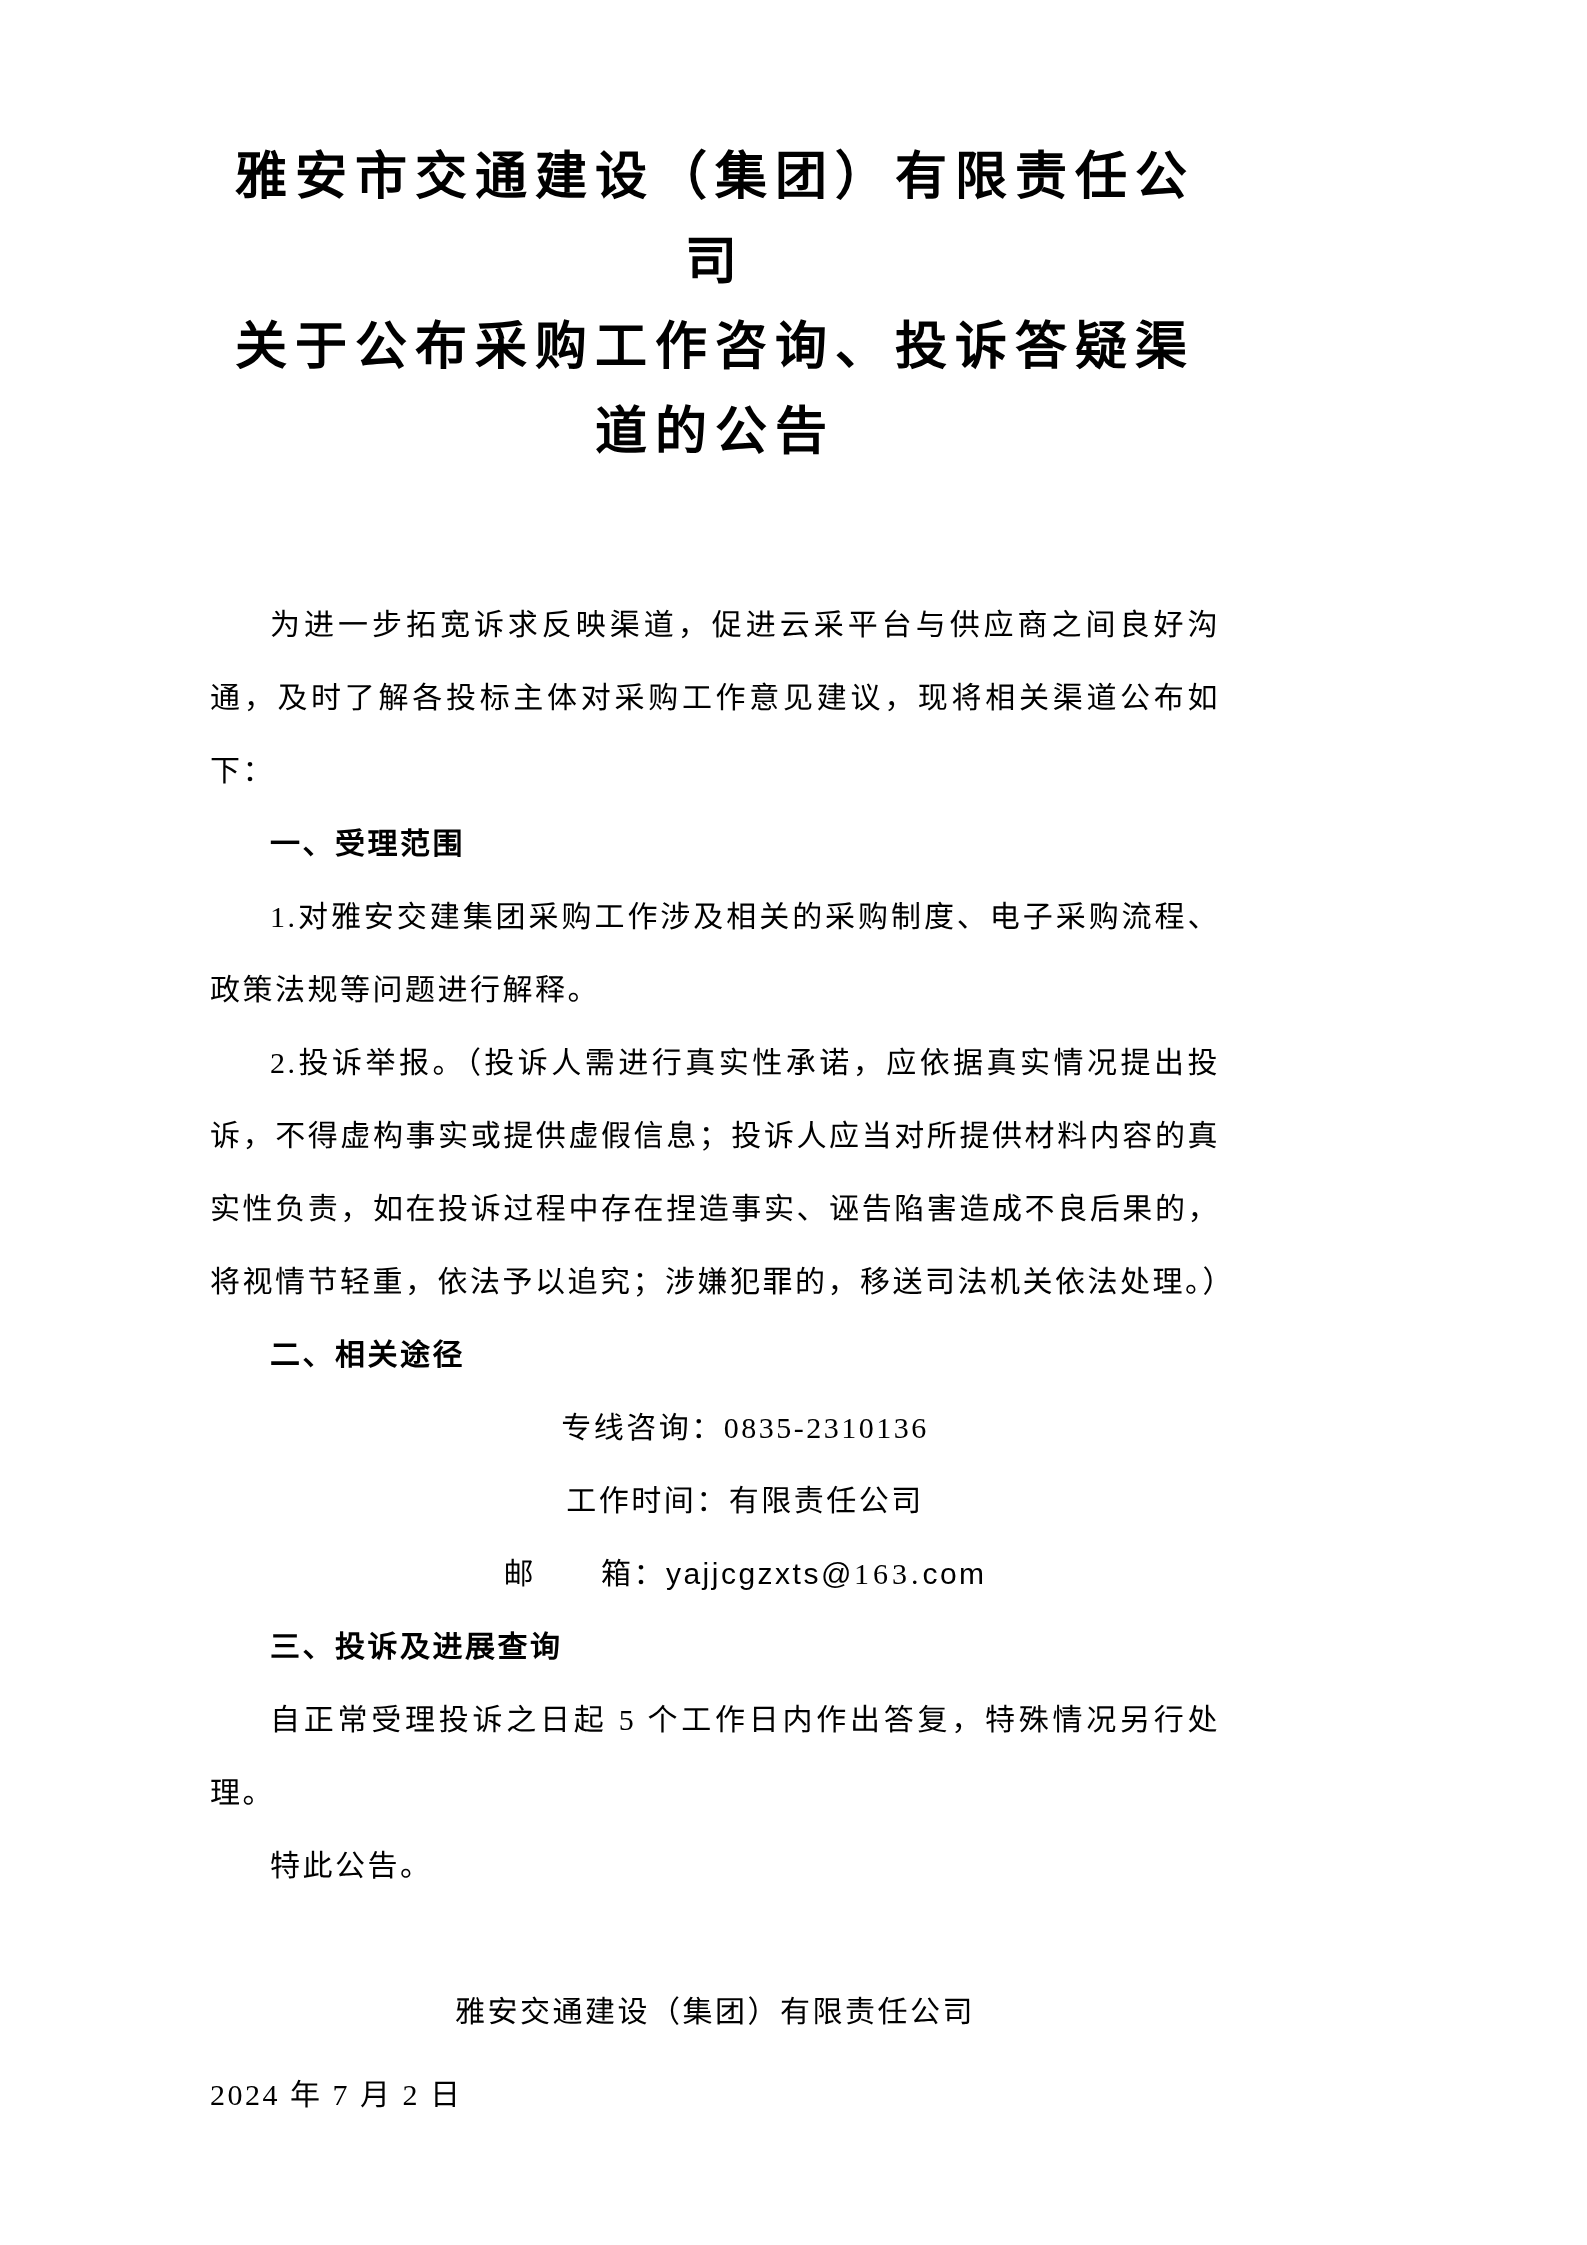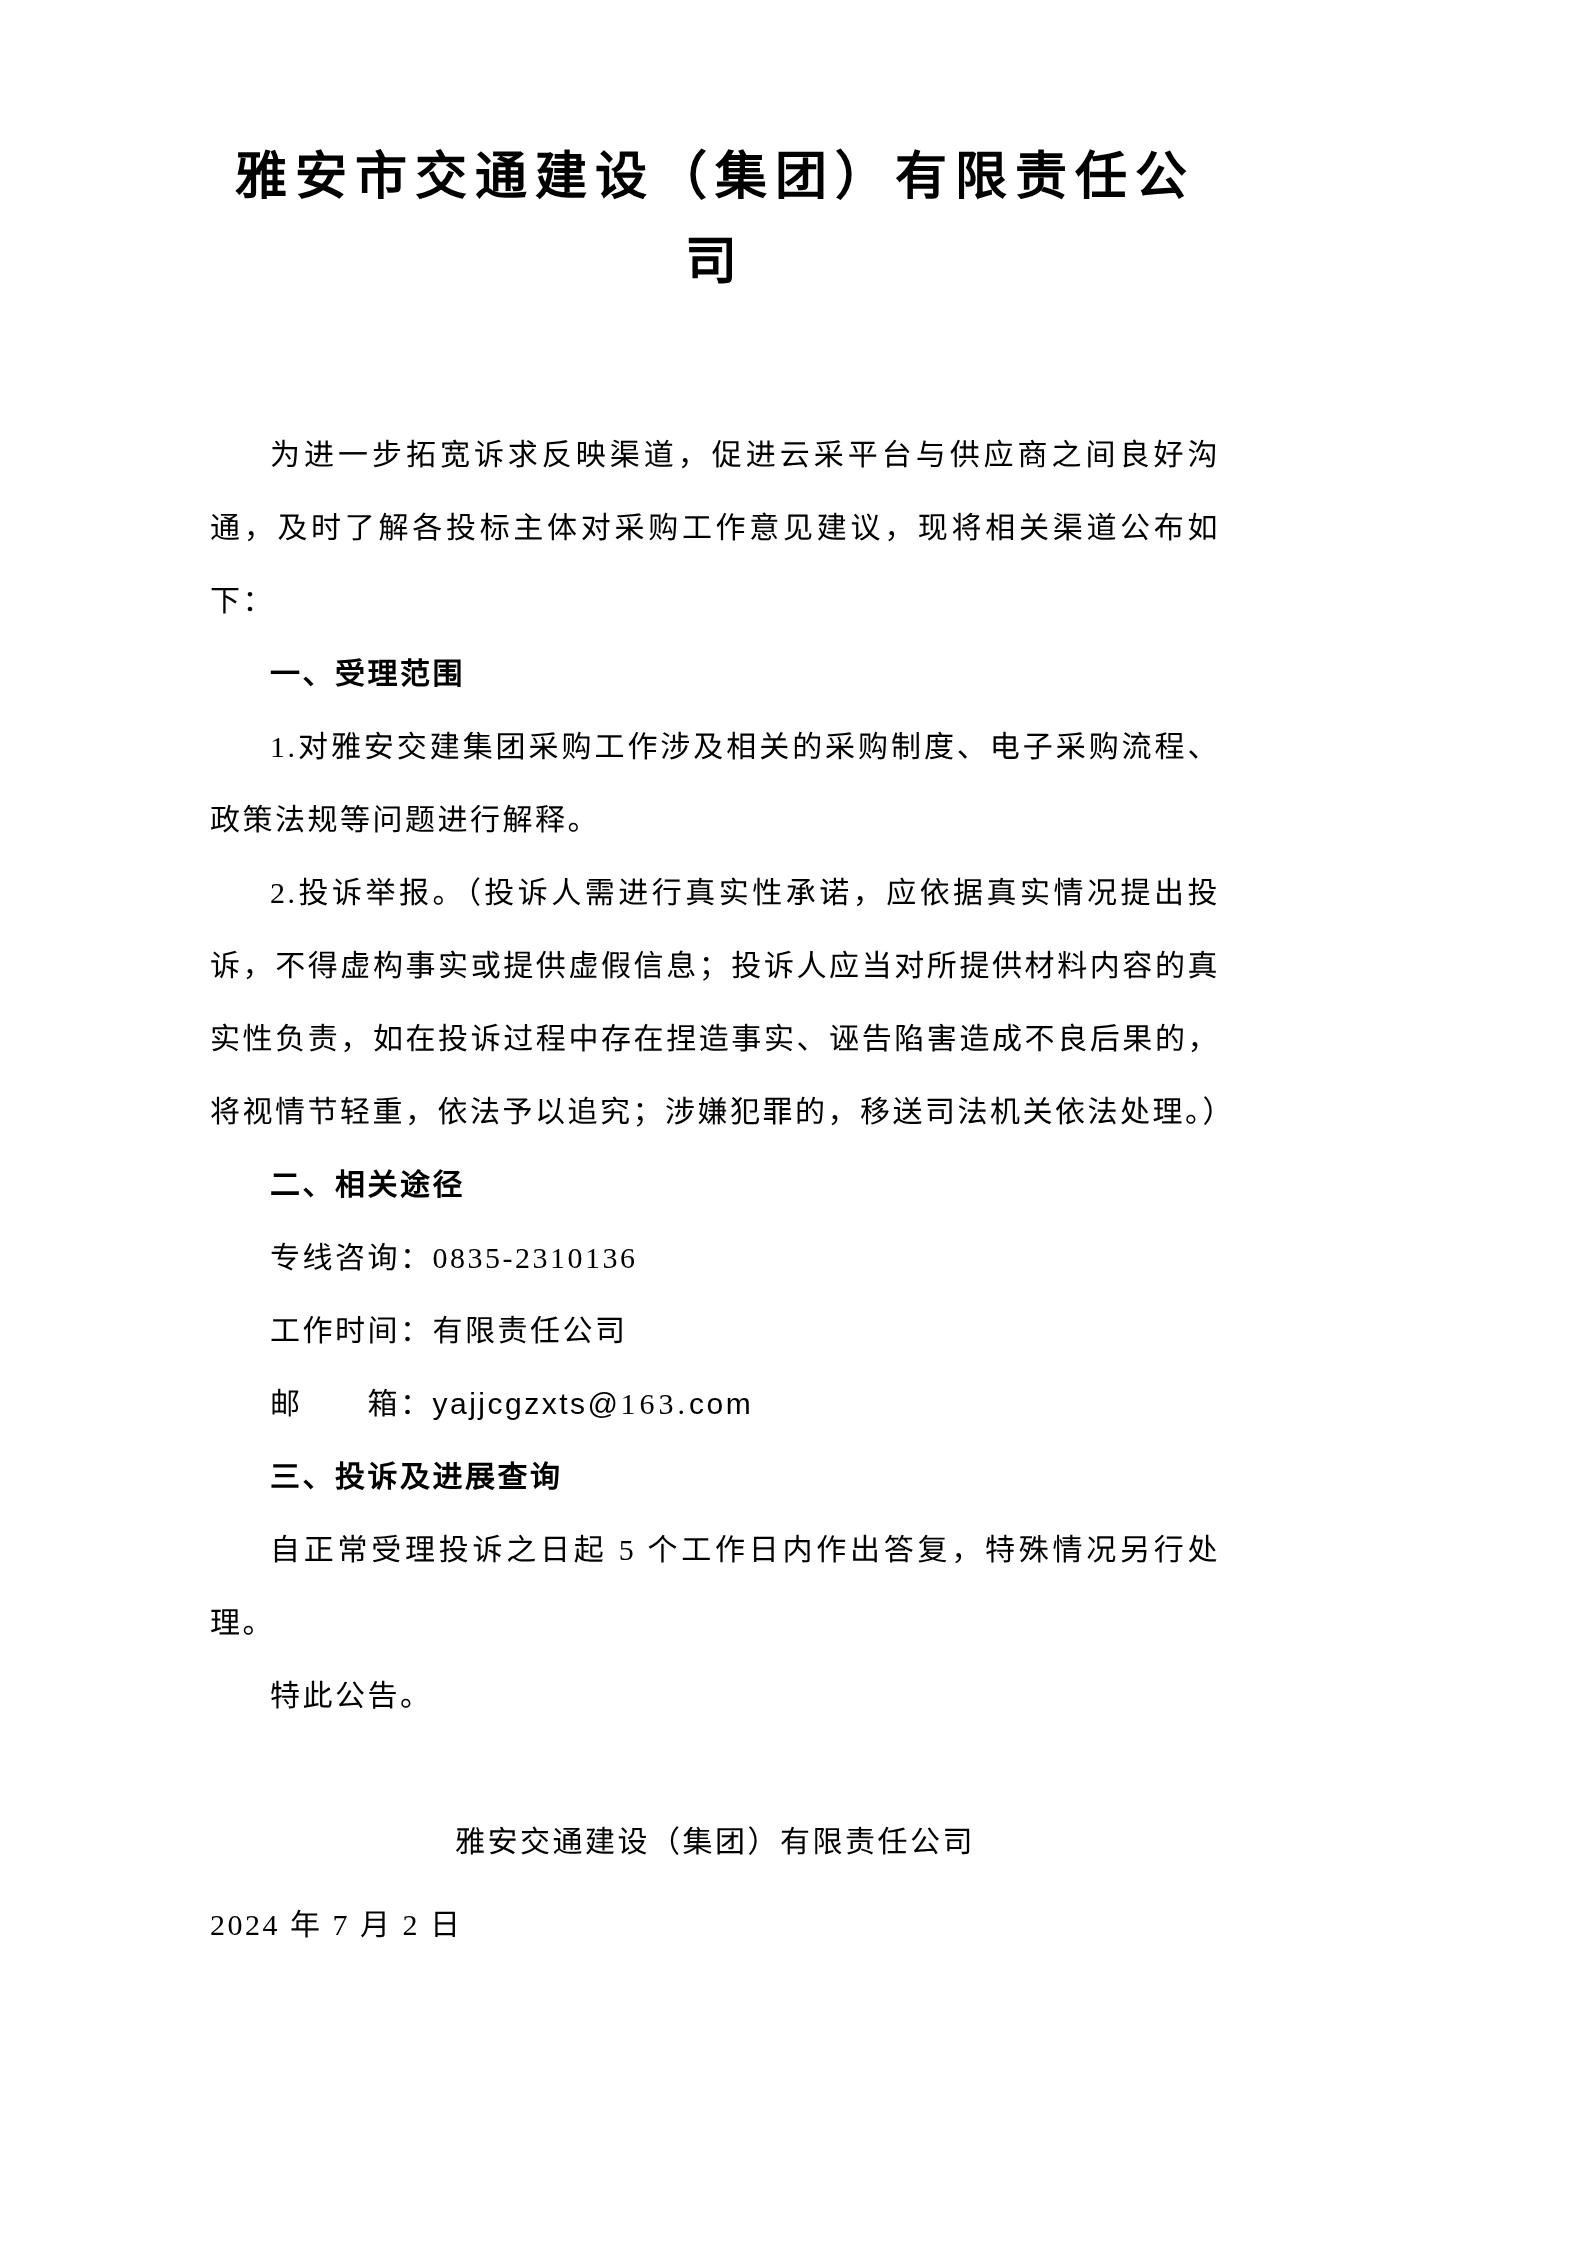--- a/index.html
+++ b/index.html
@@ -44,20 +44,21 @@
     text-align: justify;
   }
   .sec-heading {
     text-indent: 2em;
     font-family: "Liberation Sans", "DejaVu Sans", sans-serif;
     font-weight: bold;
     letter-spacing: 2.5px;
   }
   .contact-line {
     text-indent: 2em;
+    text-align: center;
   }
   .hours-detail {
     text-indent: 0;
     padding-left: 275px;
   }
   .email-user, .email-suffix {
     font-family: "Liberation Sans", "DejaVu Sans", sans-serif;
   }
   .email-num {
     font-family: "Liberation Serif", "DejaVu Serif", serif;
@@ -79,20 +80,21 @@
     margin-top: 10px !important;
   }
 </style>
 </head>
 <body>
 
 <div class="page">
 
   <div class="doc-title">
     <div>雅安市交通建设（集团）有限责任公司</div>
+    <div>关于公布采购工作咨询、投诉答疑渠道的公告</div>
   </div>
 
   <div class="content">
 
     <p class="para">为进一步拓宽诉求反映渠道，促进云采平台与供应商之间良好沟通，及时了解各投标主体对采购工作意见建议，现将相关渠道公布如下：</p>
 
     <p class="sec-heading">一、受理范围</p>
     <p class="para">1.对雅安交建集团采购工作涉及相关的采购制度、电子采购流程、政策法规等问题进行解释。</p>
     <p class="para">2.投诉举报。（投诉人需进行真实性承诺，应依据真实情况提出投诉，不得虚构事实或提供虚假信息；投诉人应当对所提供材料内容的真实性负责，如在投诉过程中存在捏造事实、诬告陷害造成不良后果的，将视情节轻重，依法予以追究；涉嫌犯罪的，移送司法机关依法处理。）</p>
 

